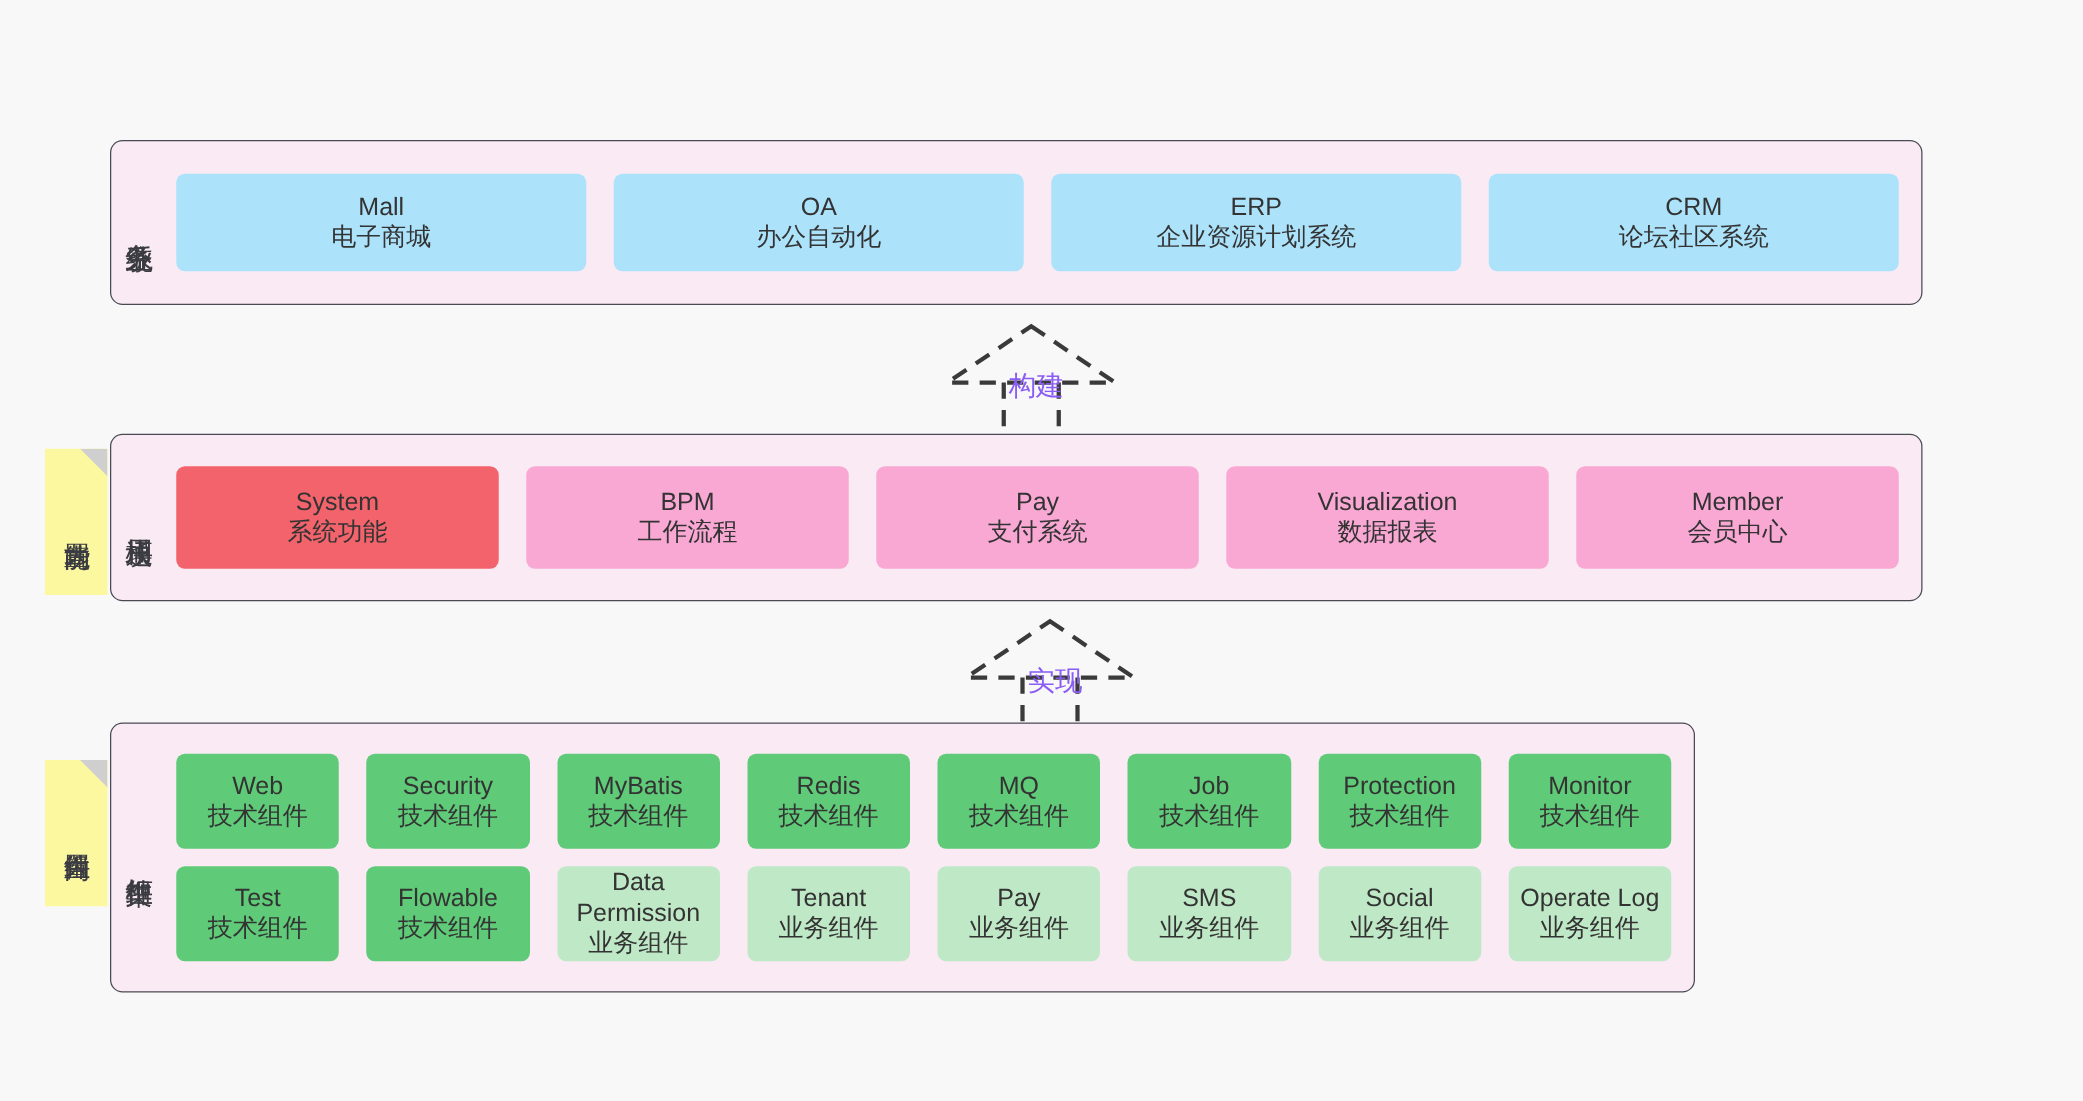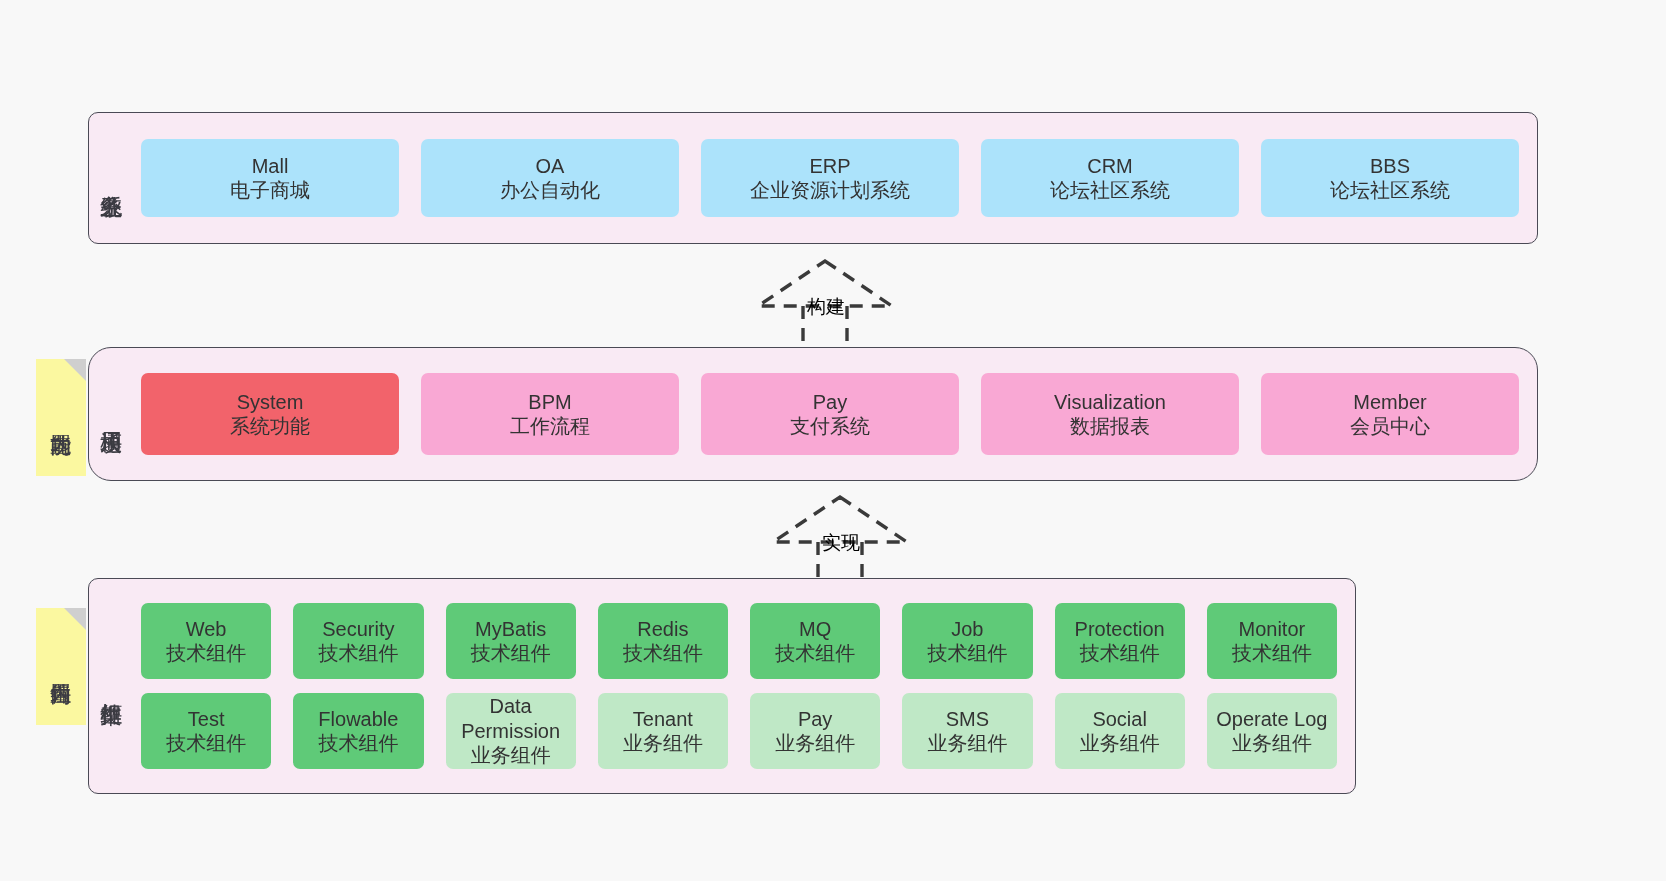--- a/index.html
+++ b/index.html
@@ -121,22 +121,22 @@
     height: 0;
     border-top: 22px solid #cfcfcf;
     border-left: 22px solid transparent;
   }
 
   
   .arrow { position: absolute; }
   .arrow svg { display: block; overflow: visible; }
   .arrow-label {
     position: absolute;
-    font-size: 19px;
-    color: #000000;
+    font-size: 22px;
+    color: #8b5cf6;
     background: transparent;
     white-space: nowrap;
     user-select: none;
   }
 </style>
 </head>
 <body>
 
 <div id="canvas">
 
@@ -154,45 +154,41 @@
           <span class="t2">办公自动化</span>
         </div>
         <div class="node c-blue h-biz">
           <span class="t1">ERP</span>
           <span class="t2">企业资源计划系统</span>
         </div>
         <div class="node c-blue h-biz">
           <span class="t1">CRM</span>
           <span class="t2">论坛社区系统</span>
         </div>
-        <div class="node c-blue h-biz">
-          <span class="t1">BBS</span>
-          <span class="t2">论坛社区系统</span>
-        </div>
 
       </div>
     </div>
   </div>
 
   <div class="arrow" style="left:755px; top:258px; width:150px; height:92px;">
     <svg width="150" height="92" viewBox="0 0 150 92" fill="none">
 
       <path d="M70 3 L137 48 L3 48 Z" stroke="#3a3a3a" stroke-width="3.4" fill="none" stroke-dasharray="13 9" stroke-linecap="butt"></path>
 
       <path d="M48 48 L48 90 M92 48 L92 90" stroke="#3a3a3a" stroke-width="3.4" fill="none" stroke-dasharray="13 9"></path>
     </svg>
     <span class="arrow-label" style="left:52px; top:36px;">构建</span>
   </div>
 
   <div class="note" style="left:36px; top:359px; width:50px; height:117px;">
     <span class="fold"></span>
     <span>内置功能</span>
   </div>
 
-  <div class="band" id="band-modules" style="left:88px; top:347px; width:1450px; height:134px;border-radius:23px;">
+  <div class="band" id="band-modules" style="left:88px; top:347px; width:1450px; height:134px;">
     <div class="band-title">通用模块</div>
     <div class="band-body">
       <div class="row">
 
         <div class="node c-red h-mod">
           <span class="t1">System</span>
           <span class="t2">系统功能</span>
         </div>
         <div class="node c-pink h-mod">
           <span class="t1">BPM</span>

